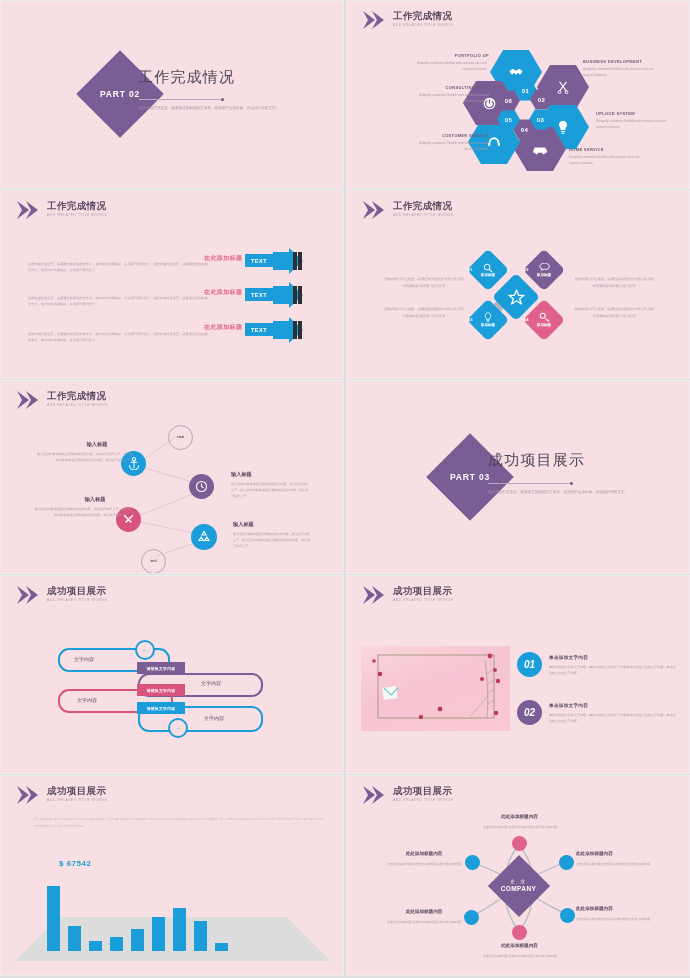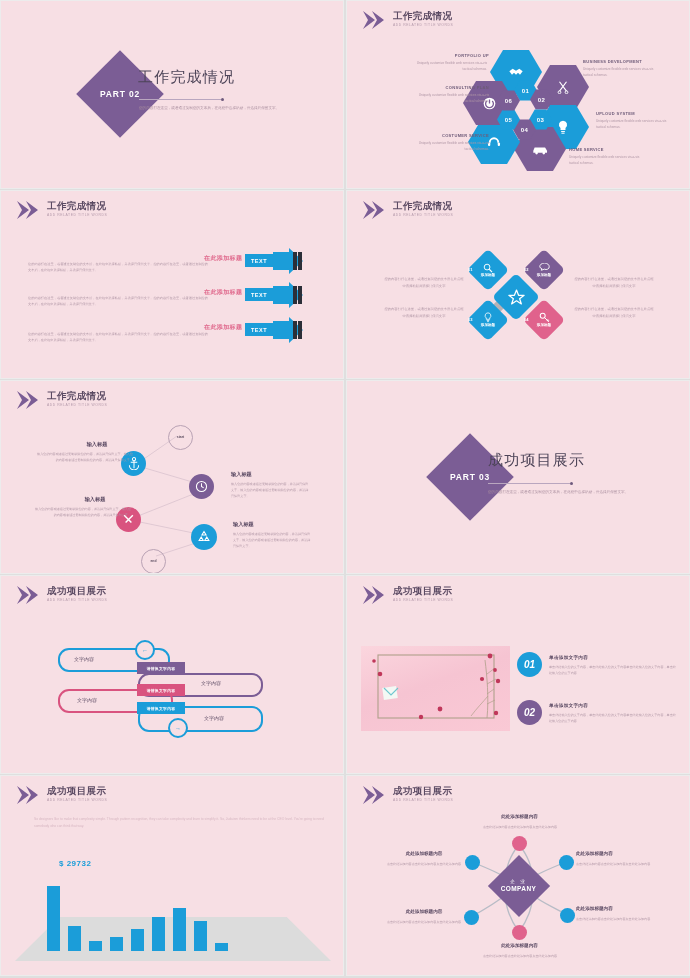--- a/index.html
+++ b/index.html
@@ -452,21 +452,21 @@
           <path d="M11 1 L23 10 L11 19 L16 10 Z" fill="#7b5d95"></path>
       </svg>
       <div class="hdr-txt">
         <div class="hdr-title">成功项目展示</div>
         <div class="hdr-sub">ADD RELATED TITLE WORDS</div>
       </div>
     </div>
 
     <div class="chart-blurb" style="left:33px;top:40px;">So designers like to make that complexity simple. Through pattern recognition, they can take complexity and learn to simplify it. So, Judaism thinkers need to be at the CEO level. You're going to need somebody who can think that way.</div>
     <div class="stage"></div>
-    <div class="barlabel" style="left:58px;top:83px;">$ 29732</div>
+    <div class="barlabel" style="left:58px;top:83px;">$ 67542</div>
     <div class="bars" id="bars">
         <div class="bar" style="height: 65.4545px; background: rgb(27, 157, 217);"></div>
         <div class="bar" style="height: 24.8727px; background: rgb(27, 157, 217);"></div>
         <div class="bar" style="height: 10.4727px; background: rgb(27, 157, 217);"></div>
         <div class="bar" style="height: 14.4px; background: rgb(27, 157, 217);"></div>
         <div class="bar" style="height: 21.6px; background: rgb(27, 157, 217);"></div>
         <div class="bar" style="height: 34.0364px; background: rgb(27, 157, 217);"></div>
         <div class="bar" style="height: 43.2px; background: rgb(27, 157, 217);"></div>
         <div class="bar" style="height: 30.1091px; background: rgb(27, 157, 217);"></div>
         <div class="bar" style="height: 7.85455px; background: rgb(27, 157, 217);"></div>

